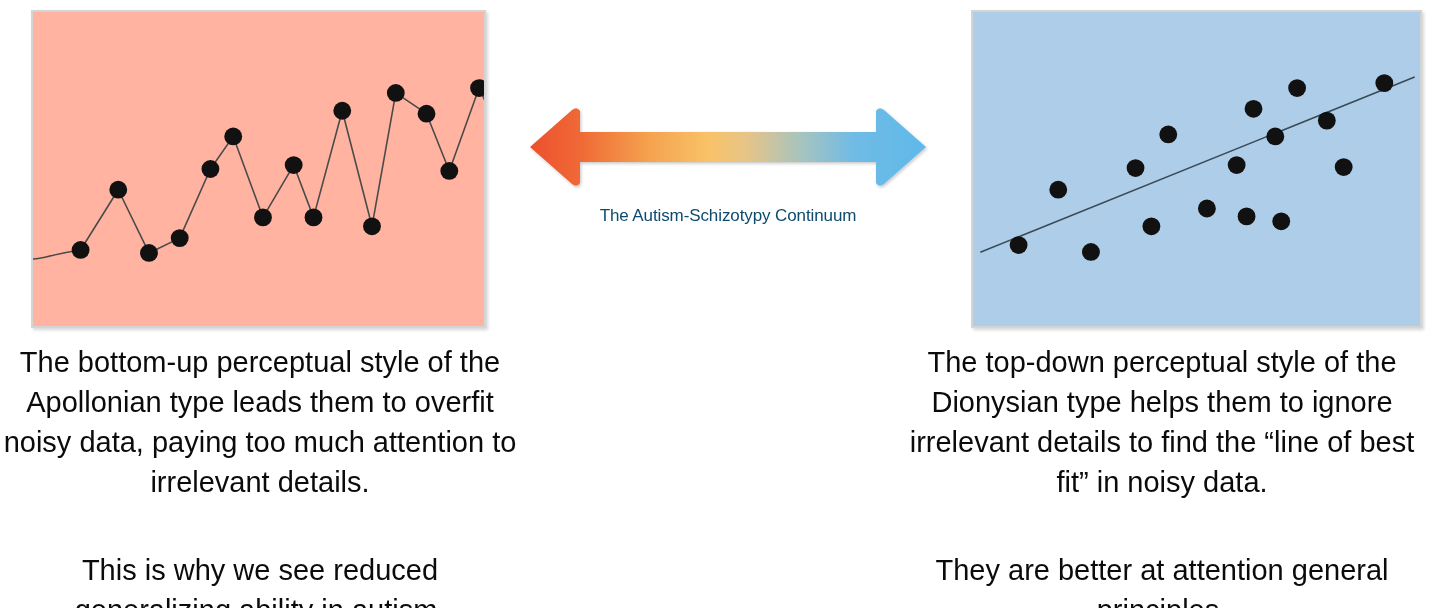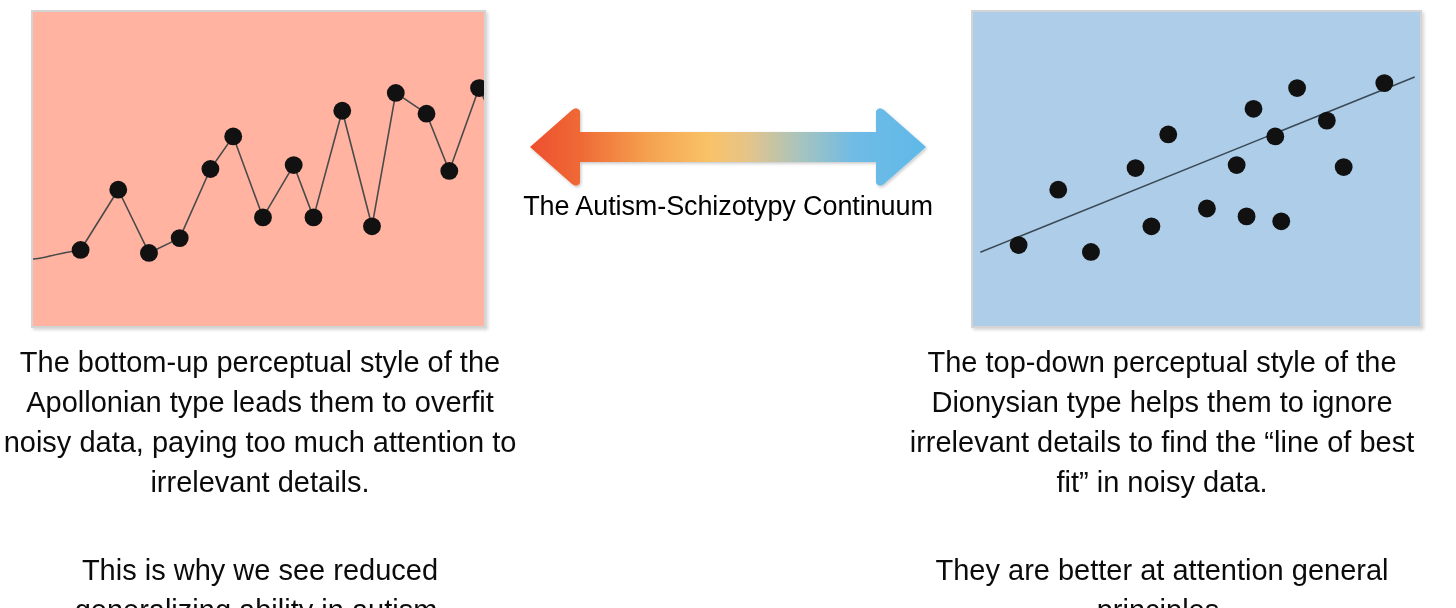--- a/index.html
+++ b/index.html
@@ -58,23 +58,24 @@
     display: flex;
     flex-direction: column;
     align-items: center;
   }
   #continuum-arrow {
     width: 400px;
     height: 86px;
     display: block;
   }
   #continuum-label {
-    font-size: 27px;
+    margin-top: 10px;
+    font-size: 17px;
     line-height: 32px;
-    color: #000000;
+    color: #0c4a6e;
     font-family: "Liberation Sans", "DejaVu Sans", sans-serif;
     white-space: nowrap;
     letter-spacing: -0.1px;
   }
 
   
   .caption-col {
     position: absolute;
     top: 342px;
     width: 520px;

